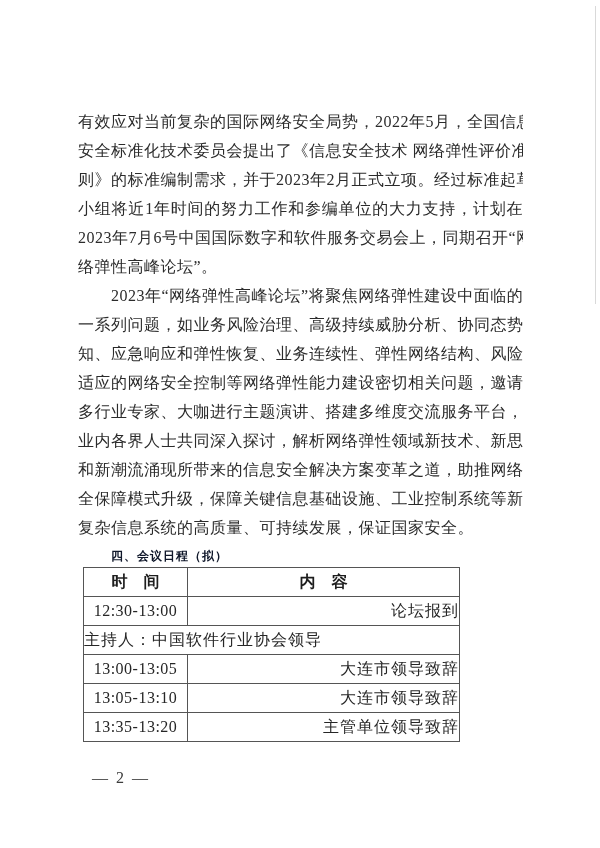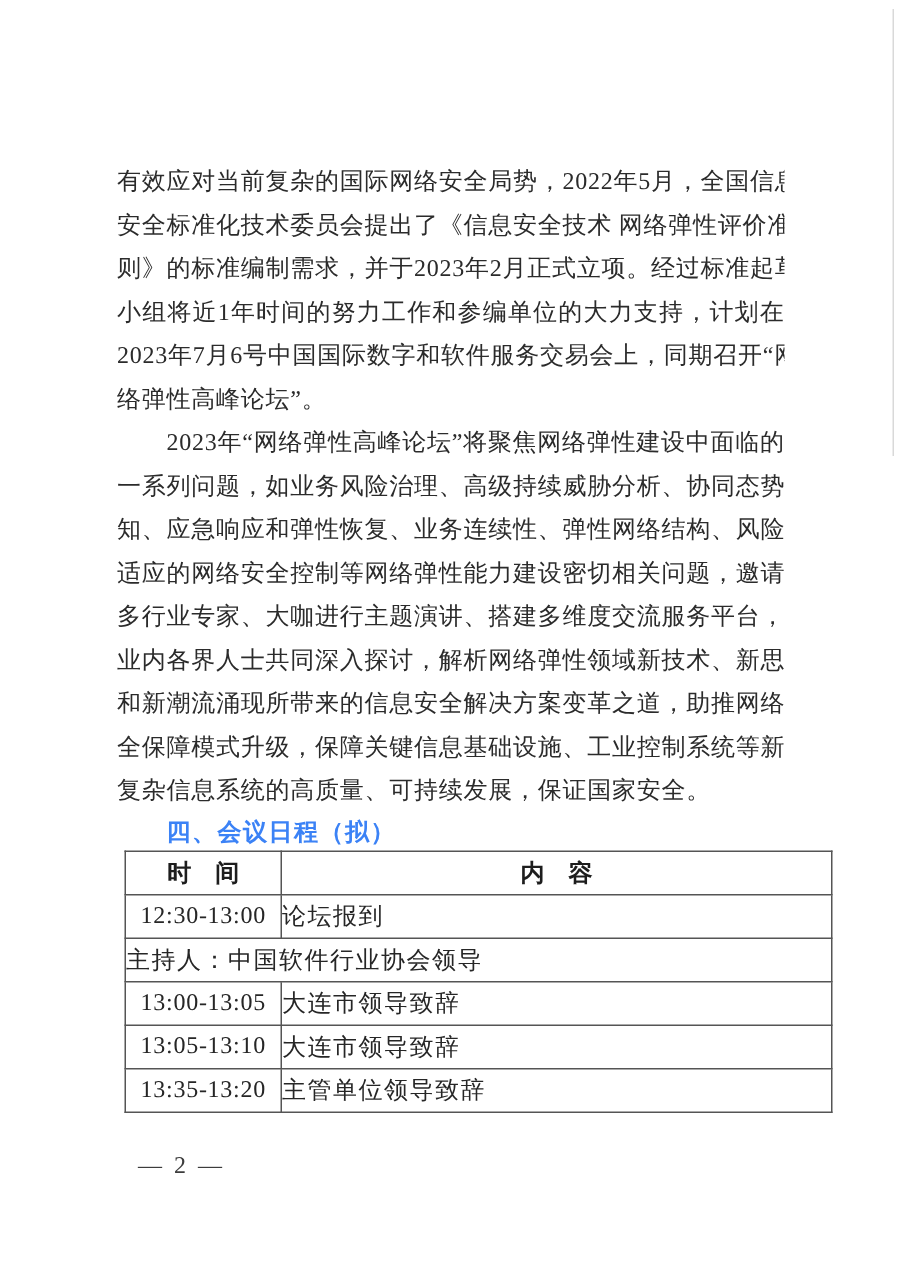--- a/index.html
+++ b/index.html
@@ -48,31 +48,31 @@
     text-align: center;
     text-align-last: left;
   }
   .section-heading {
     position: absolute;
     top: 545px;
     left: 78px;
     width: 445px;
     padding-left: 33px;
     box-sizing: border-box;
-    font-size: 16px;
+    font-size: 12px;
     line-height: 22px;
     font-weight: bold;
-    color: #3b82f6;
+    color: #0f172a;
     letter-spacing: 1px;
   }
   table.schedule {
     position: absolute;
     top: 567px;
     left: 83px;
-    width: 472px;
+    width: 377px;
     border-collapse: collapse;
     table-layout: fixed;
   }
   table.schedule td, table.schedule th {
     border: 1px solid #555555;
     height: 28px;
     font-size: 16px;
     font-weight: normal;
     color: #262626;
     padding: 0;
@@ -82,21 +82,21 @@
     font-weight: bold;
     text-align: center;
     color: #1d1d1d;
   }
   td.time-cell {
     text-align: center;
     letter-spacing: 0.5px;
     margin-top: 25px;
   }
   td.content-cell {
-    text-align: left;
+    text-align: right;
     padding-left: 14px;
     letter-spacing: 1px;
   }
   td.span-cell {
     text-align: left;
     padding-left: 11px;
     letter-spacing: 1px;
   }
   col.col-time { width: 104px; }
   .page-number {

